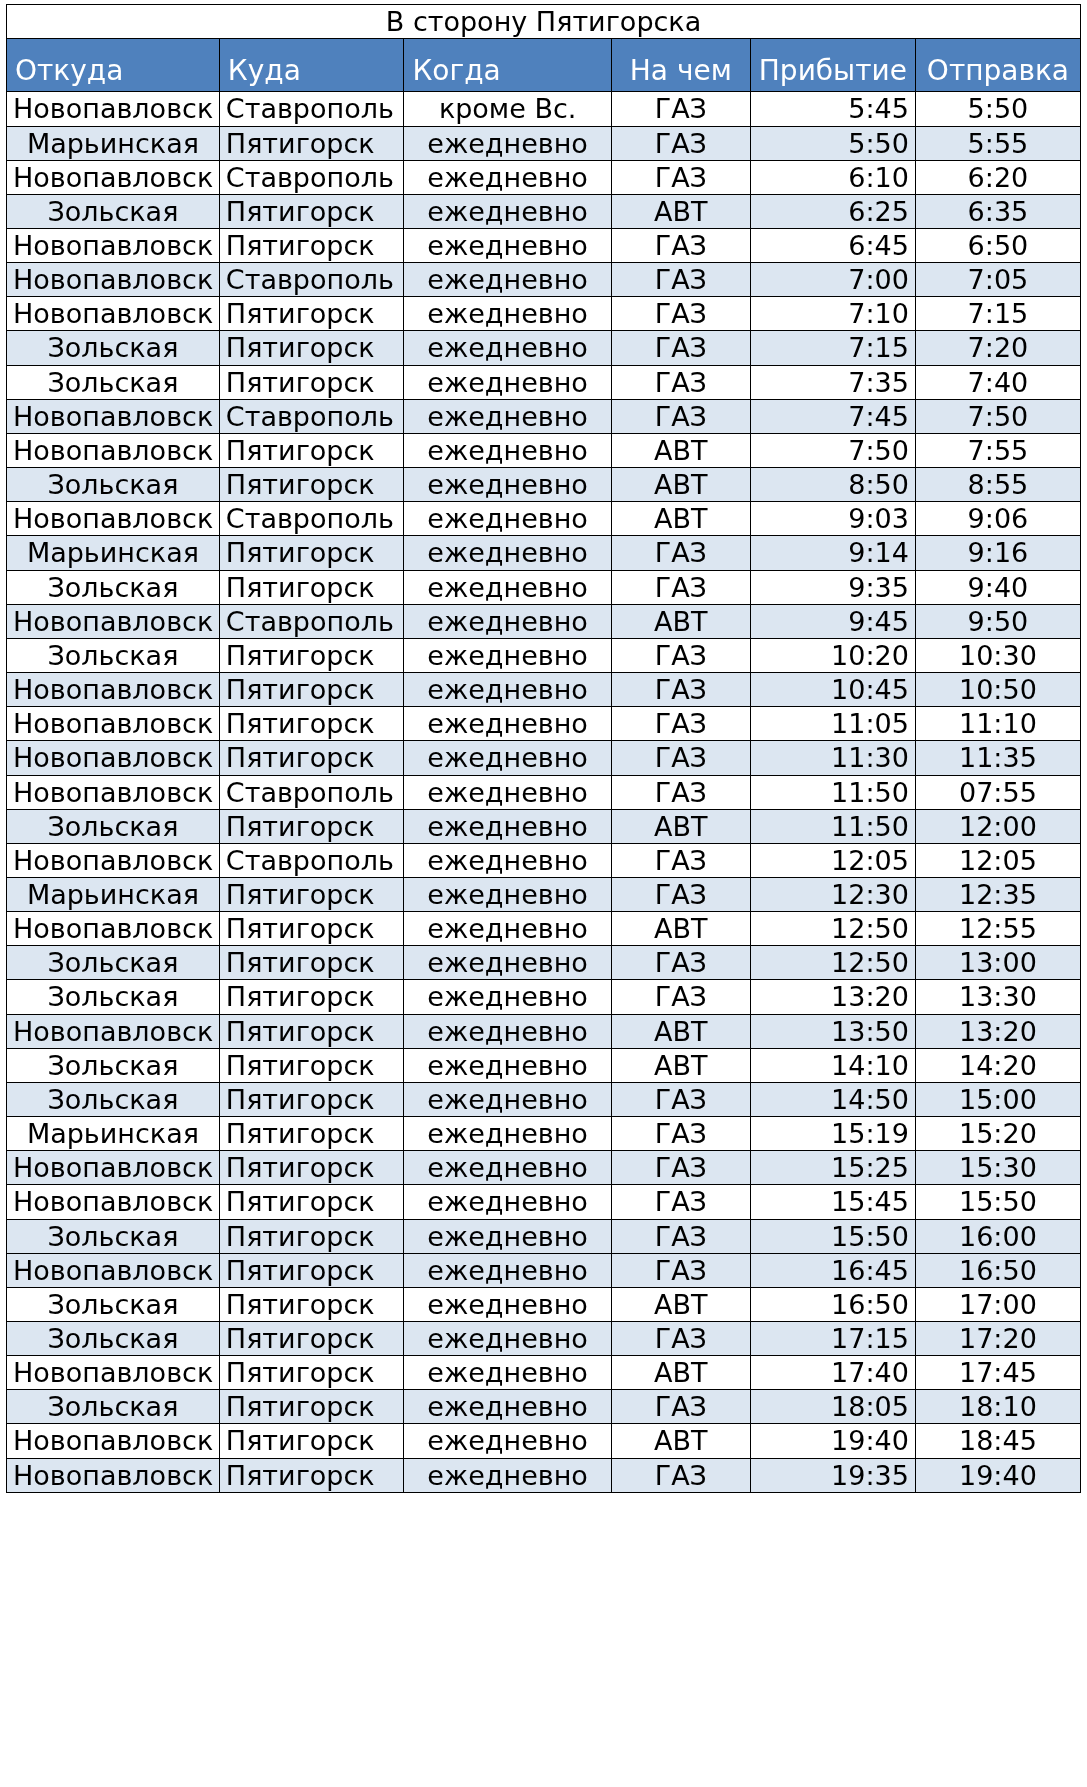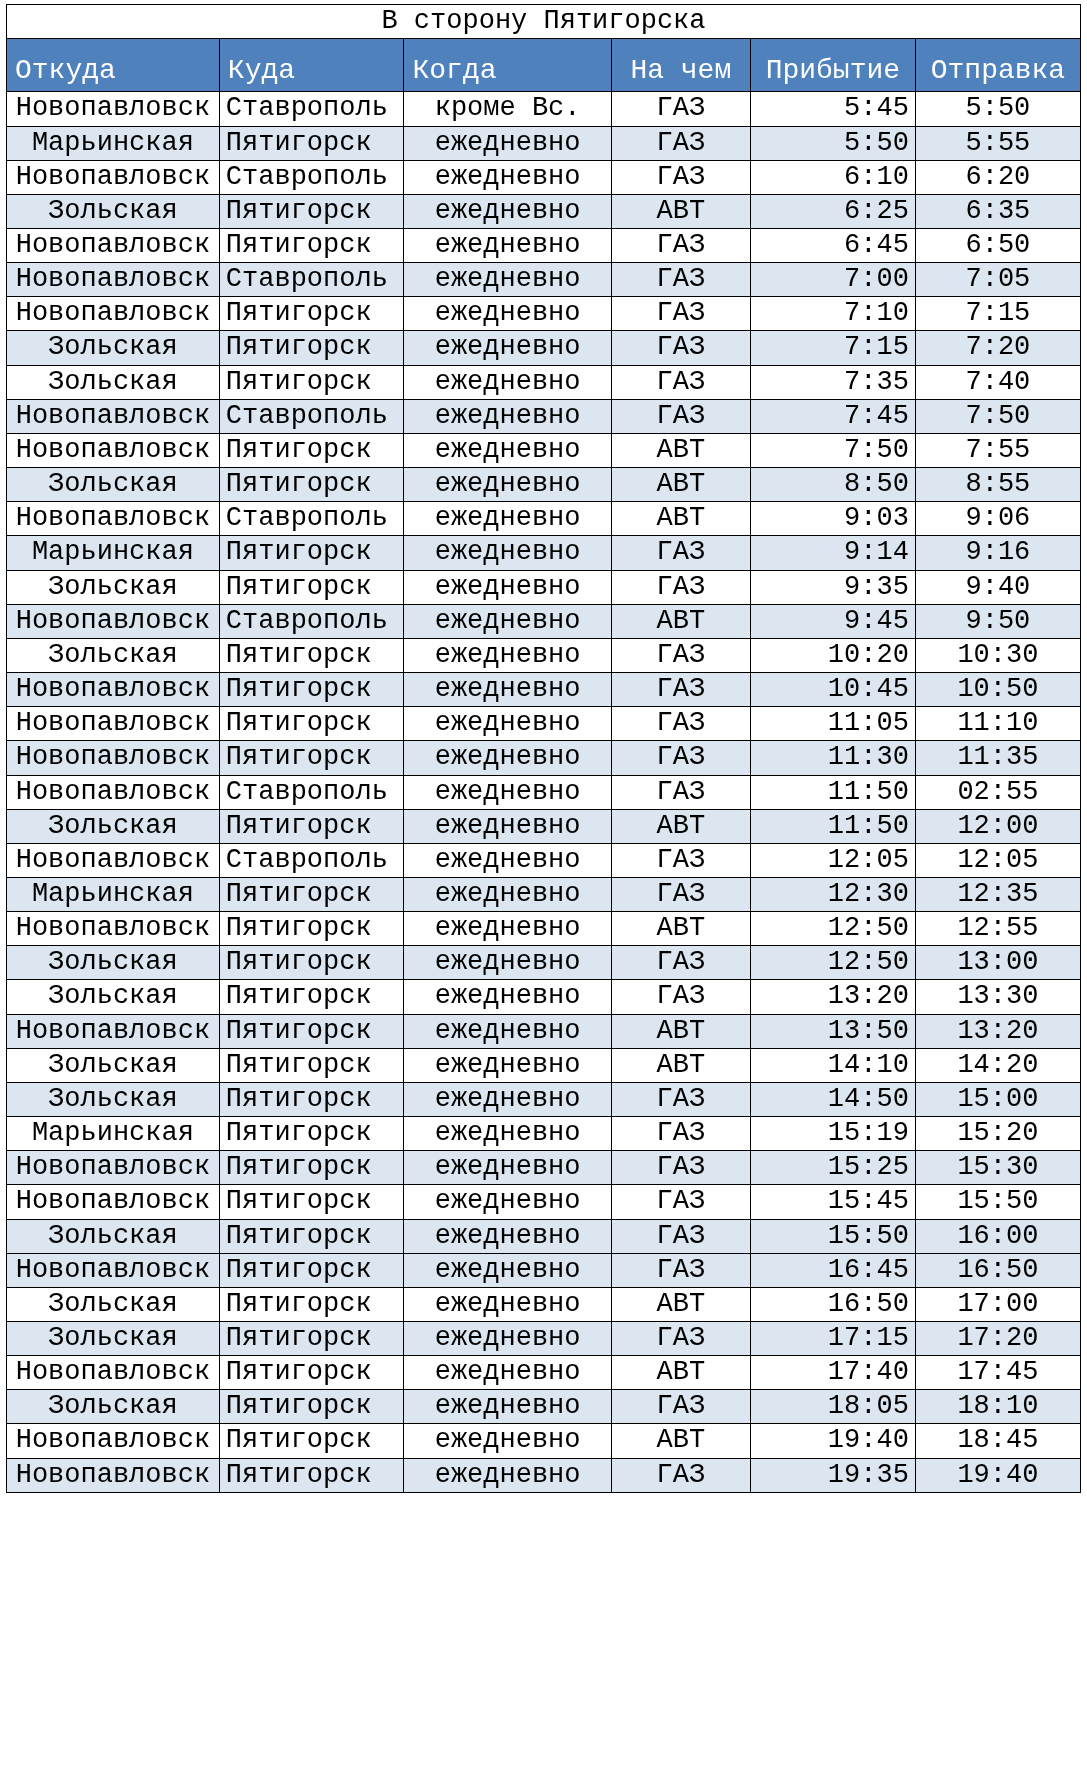--- a/index.html
+++ b/index.html
@@ -9,21 +9,20 @@
   }
   body {
     font-family: "DejaVu Sans", sans-serif;
     width: 1087px;
   }
   .sheet {
     width: 1087px;
     box-sizing: border-box;
     padding: 4px 6px 6px 6px;
     background: #ffffff;
-    font-family: Liberation Mono, monospace;
   }
   table.schedule {
     border-collapse: collapse;
     width: 1075px;
     table-layout: fixed;
   }
   table.schedule td, table.schedule th {
     border: 1px solid #000000;
     padding: 2px 6px;
     font-size: 27px;
@@ -257,21 +256,21 @@
           <td class="c-what">ГАЗ</td>
           <td class="c-arr">11:30</td>
           <td class="c-dep">11:35</td>
         </tr>
         <tr class="odd">
           <td class="c-from">Новопавловск</td>
           <td class="c-to">Ставрополь</td>
           <td class="c-when">ежедневно</td>
           <td class="c-what">ГАЗ</td>
           <td class="c-arr">11:50</td>
-          <td class="c-dep">02:55</td>
+          <td class="c-dep">07:55</td>
         </tr>
         <tr class="even">
           <td class="c-from">Зольская</td>
           <td class="c-to">Пятигорск</td>
           <td class="c-when">ежедневно</td>
           <td class="c-what">АВТ</td>
           <td class="c-arr">11:50</td>
           <td class="c-dep">12:00</td>
         </tr>
         <tr class="odd">

